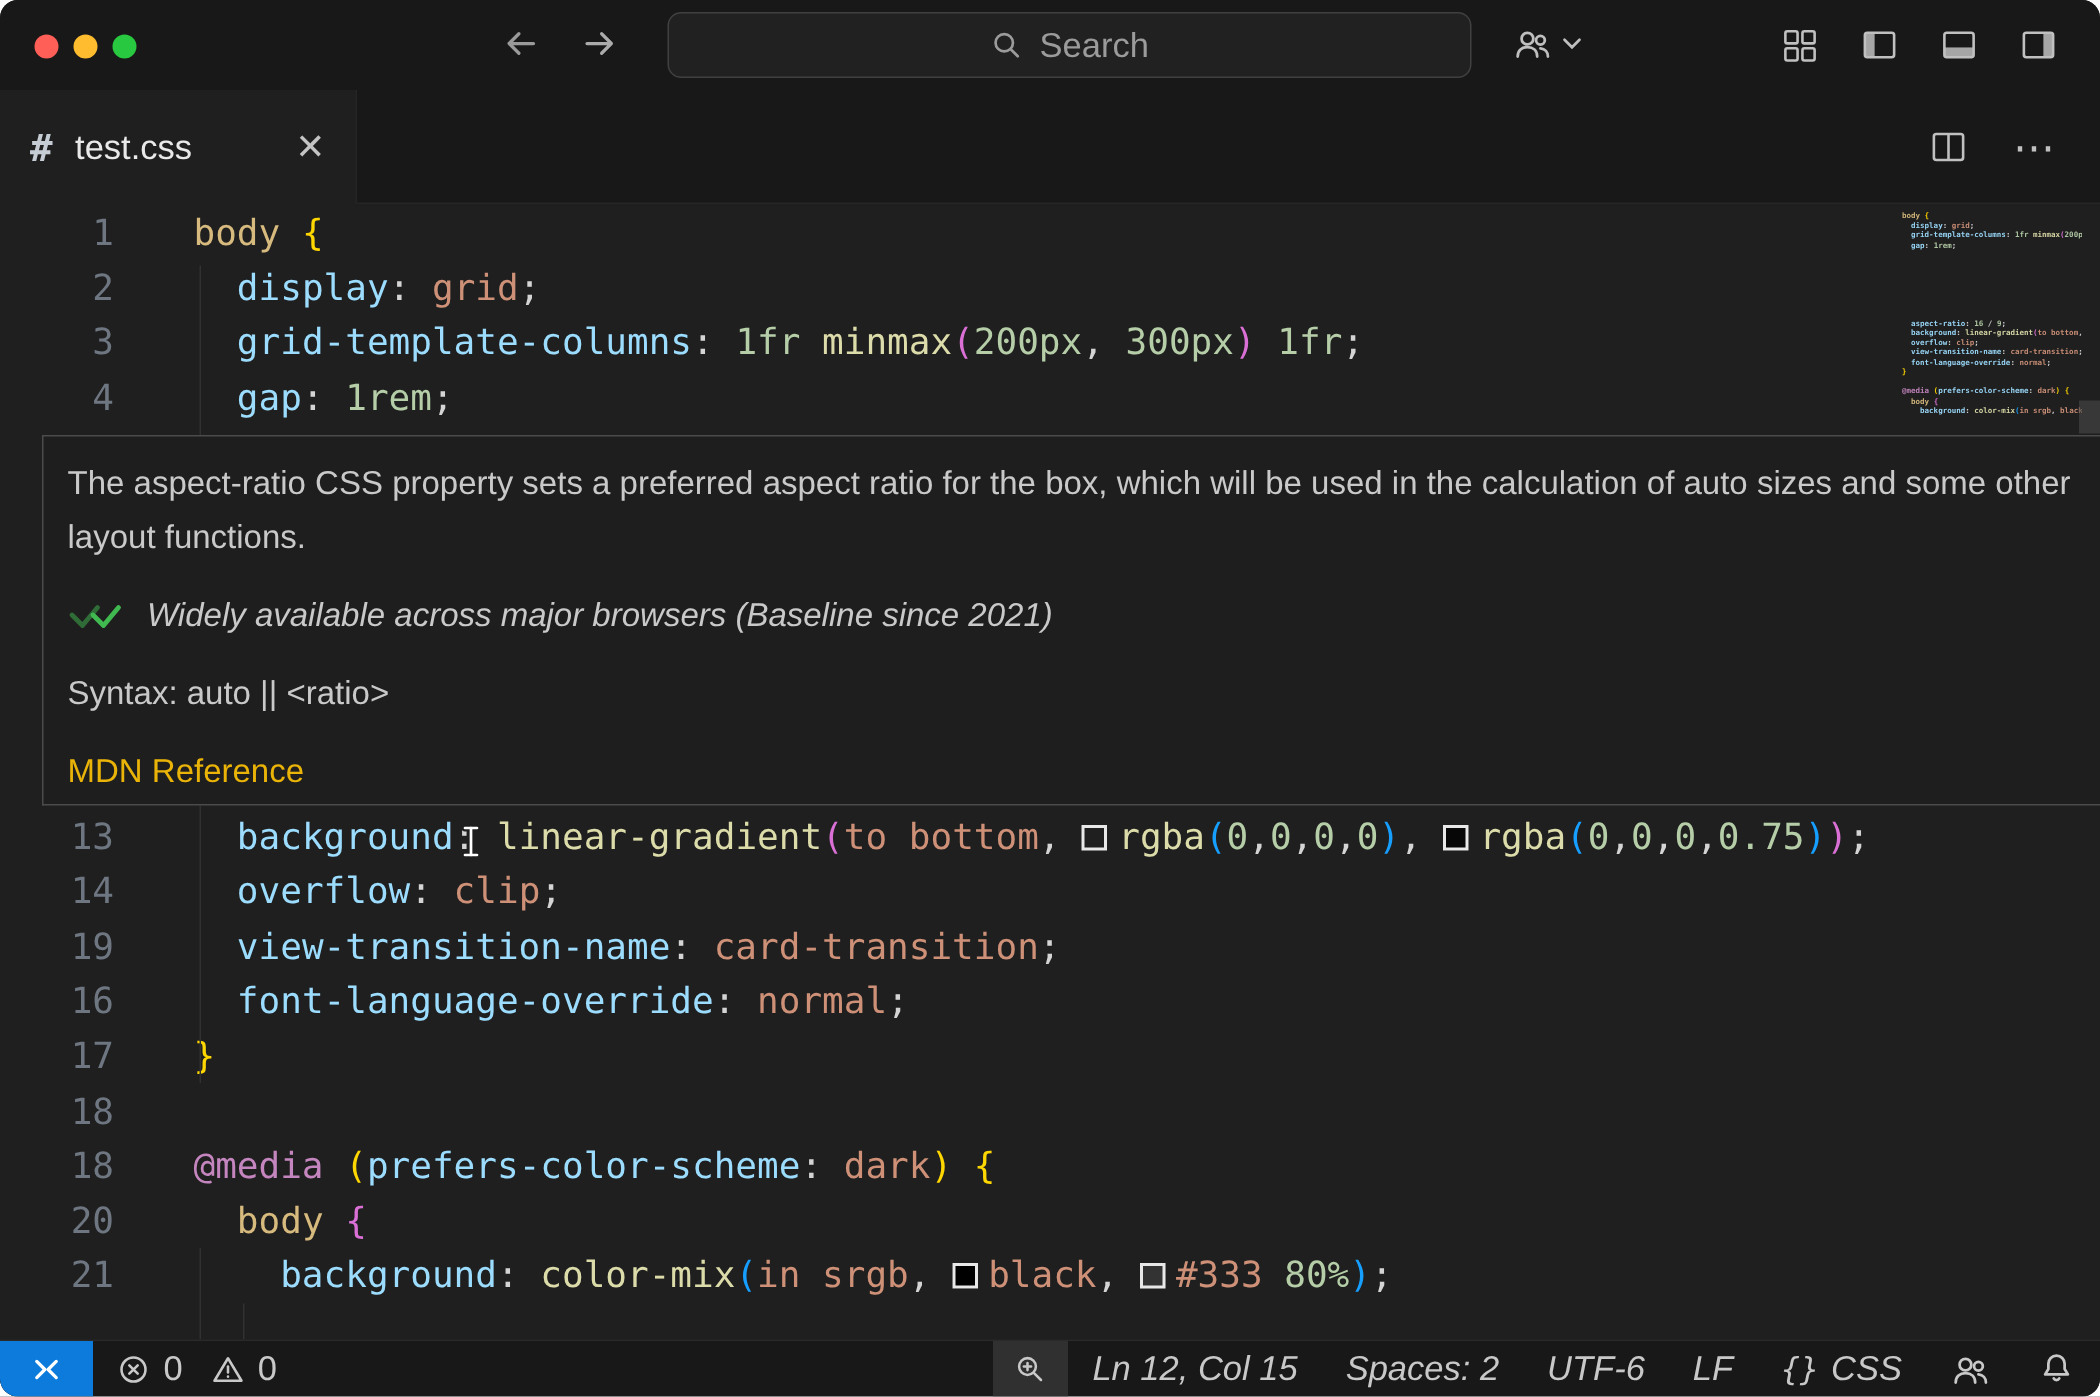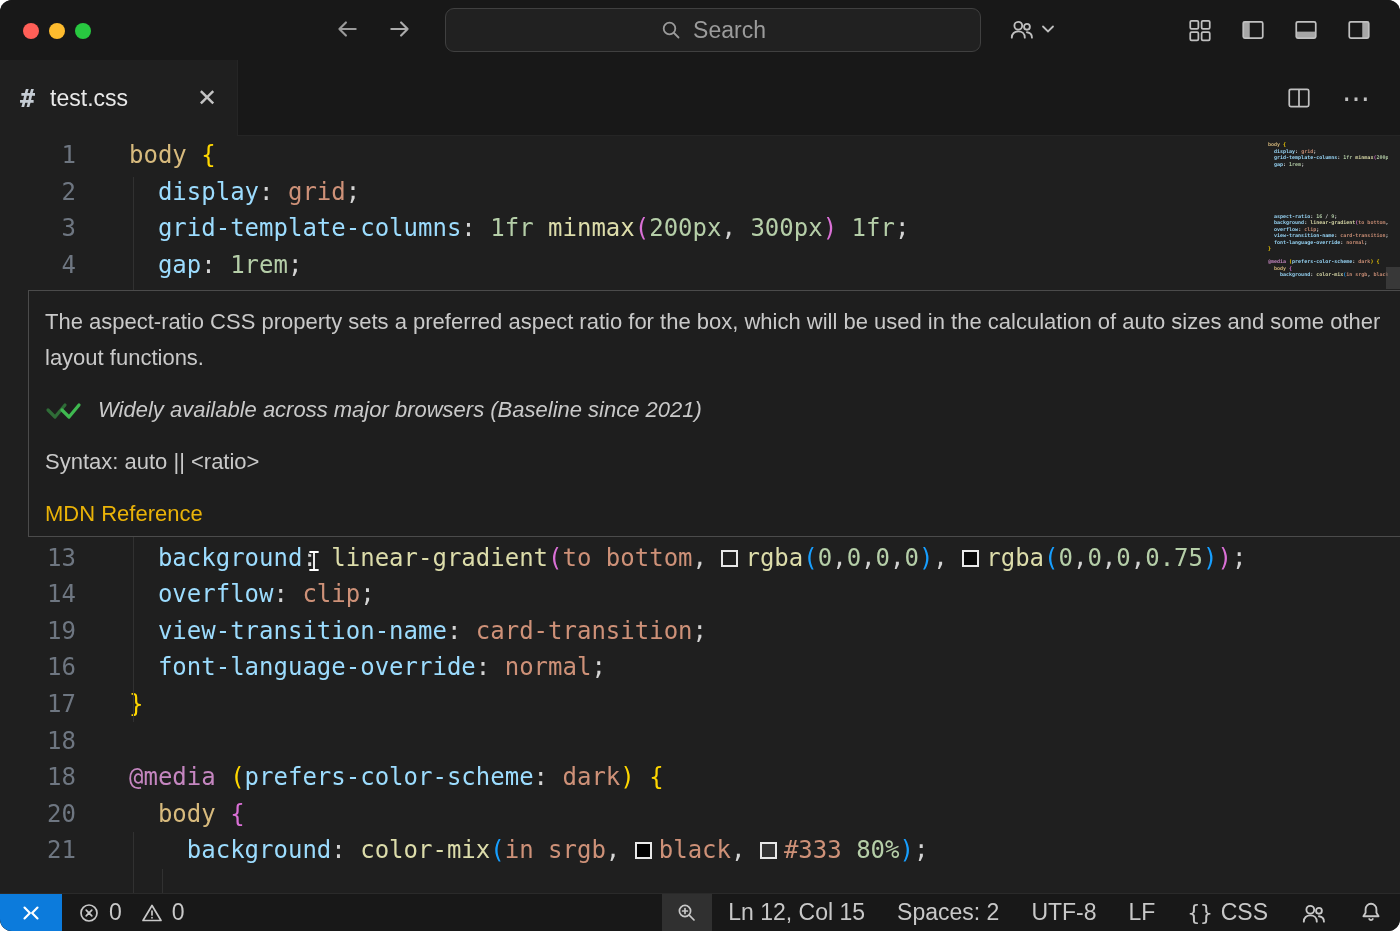--- a/index.html
+++ b/index.html
@@ -86,21 +86,21 @@
   
   .statusbar {
     position:absolute; left:0; right:0; bottom:0; height:38px; background:#181818;
     border-top:1px solid #2a2a2a; display:flex; align-items:center;
     font-size:23px; color:#c8c8c8;
   }
   .remote { width:62px; height:38px; background:#0c7bdc; color:#ffffff;
     display:flex; align-items:center; justify-content:center; flex:none; }
   .problems { display:flex; align-items:center; gap:9px; margin-left:16px; }
   .problems .cnt { margin-right:10px; }
-  .sb-right { display:flex; align-items:flex-start; margin-left:auto; height:38px; }
+  .sb-right { display:flex; align-items:flex-start; margin-left:auto; height:38px;font-style:italic; }
   .sb-item { padding:0 16px; white-space:nowrap; display:flex; align-items:center; gap:8px; height:38px; }
   .zoom-btn { background:#303030; padding:0 14px; height:38px; display:flex; align-items:center; }
   .braces { font-family:"DejaVu Sans Mono", monospace; font-size:21px; color:#c8c8c8; }
   svg { display:block; }
 </style>
 </head>
 <body>
 
 <div class="app">
 
@@ -284,21 +284,21 @@
       <span class="zoom-btn">
         <svg class="icon-22" viewBox="0 0 22 22" fill="none" stroke="currentColor" stroke-width="1.7" stroke-linecap="round">
             <circle cx="9" cy="9" r="5.6"></circle>
             <line x1="13.2" y1="13.2" x2="18" y2="18"></line>
             <line x1="9" y1="6.6" x2="9" y2="11.4"></line>
             <line x1="6.6" y1="9" x2="11.4" y2="9"></line>
           </svg>
       </span>
       <span class="sb-item">Ln 12, Col 15</span>
       <span class="sb-item">Spaces: 2</span>
-      <span class="sb-item">UTF-8</span>
+      <span class="sb-item">UTF-6</span>
       <span class="sb-item">LF</span>
       <span class="sb-item">
         <span class="braces">{}</span>
         <span>CSS</span>
       </span>
       <span class="sb-item">
         <svg class="icon-26" viewBox="0 0 24 24" fill="none" stroke="currentColor" stroke-width="1.7" stroke-linecap="round">
             <circle cx="9.5" cy="9" r="3.6"></circle>
             <path d="M3.5 20c0-3.8 2.6-5.8 6-5.8s6 2 6 5.8"></path>
             <circle cx="17.5" cy="10" r="2.7"></circle>

